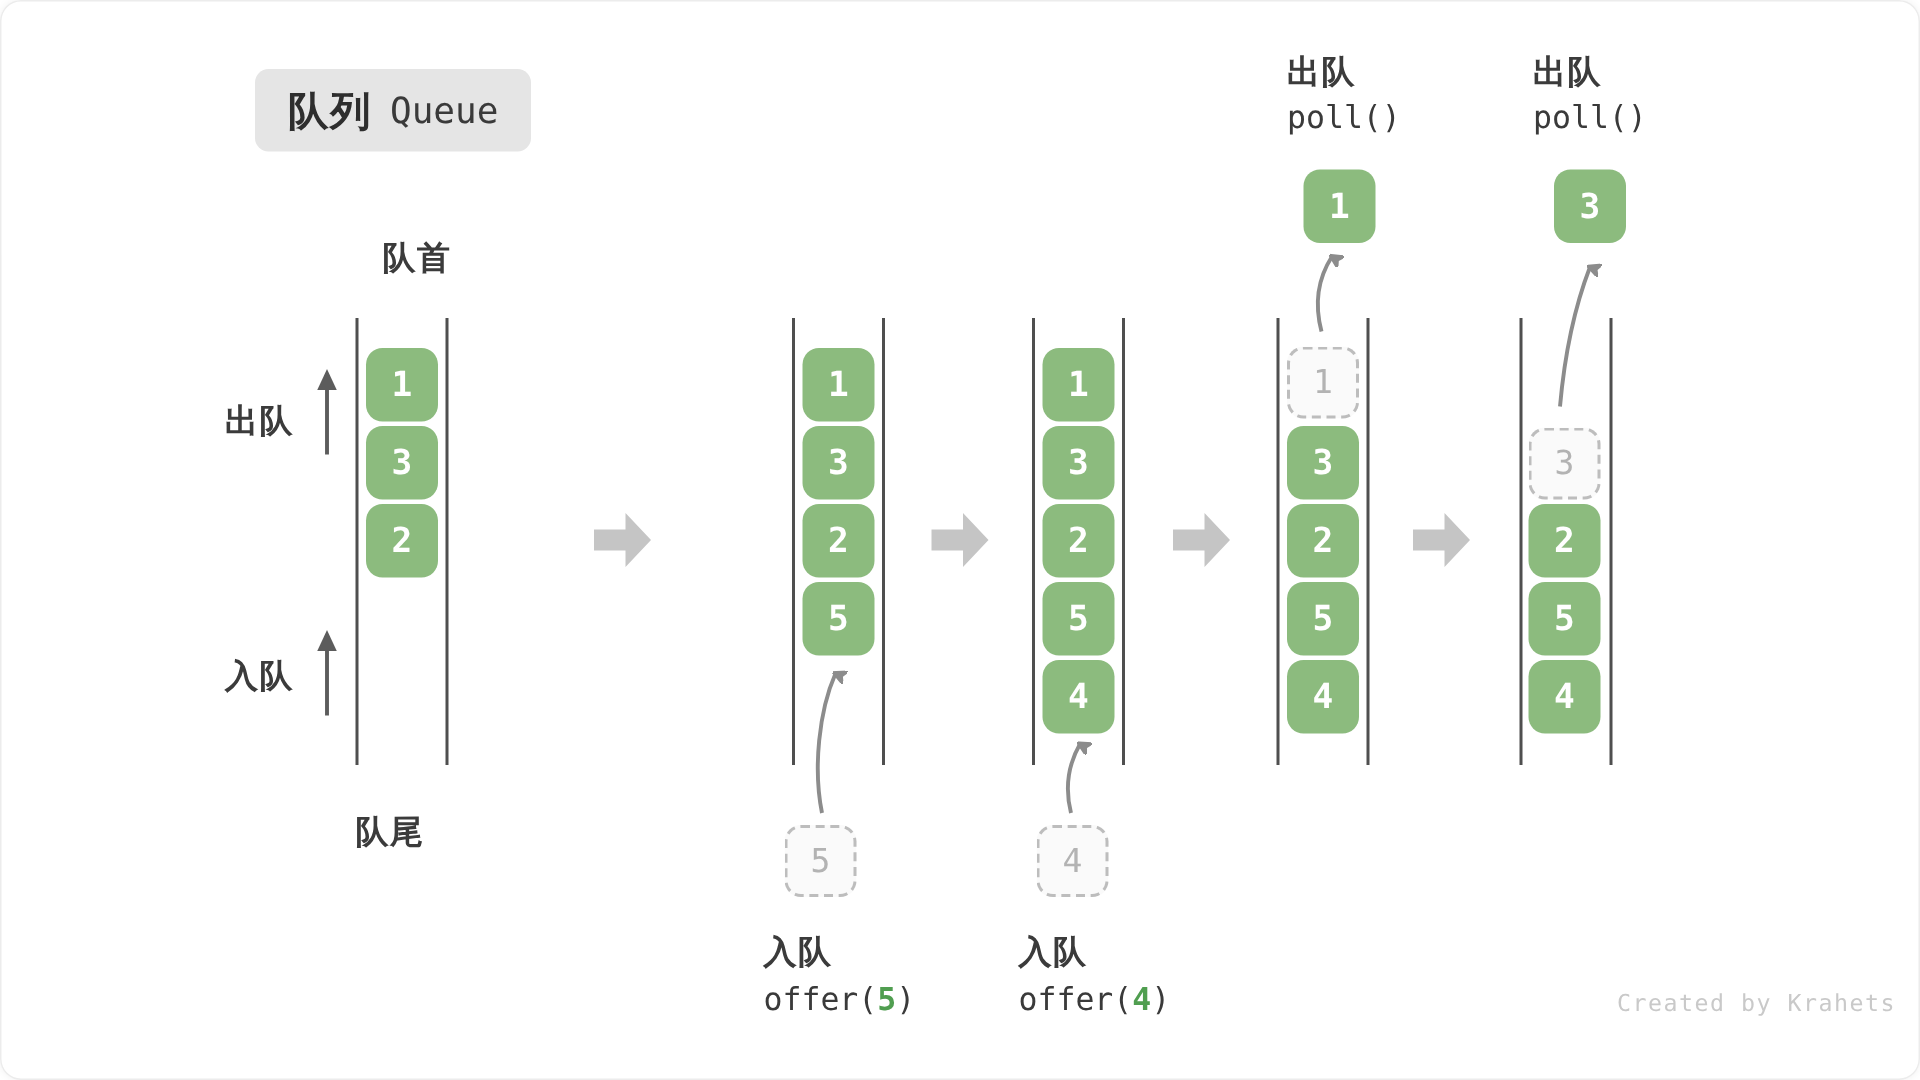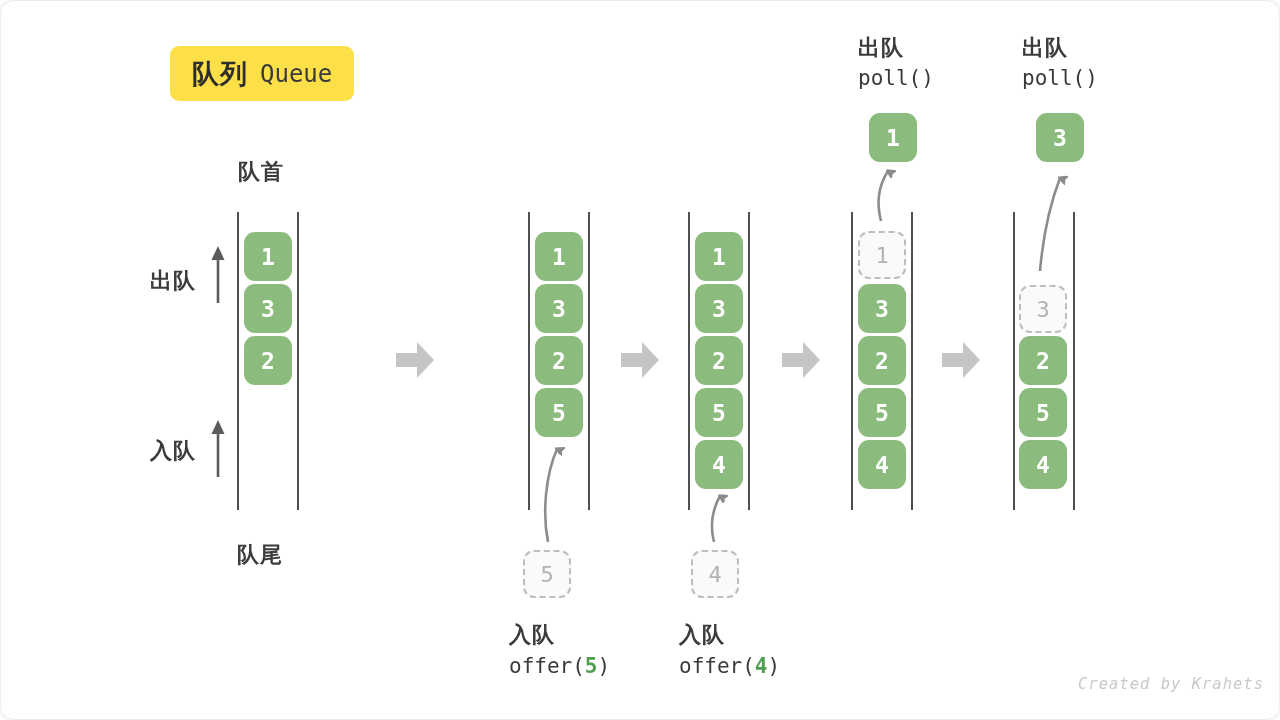--- a/index.html
+++ b/index.html
@@ -4,21 +4,21 @@
 <style>
   html,body{margin:0;padding:0;background:#fff;}
   .canvas{
     position:relative;width:1280px;height:720px;background:#ffffff;
     border-radius:14px;box-shadow:inset 0 0 0 1px #ececec, 0 0 6px rgba(0,0,0,.06);
     overflow:hidden;
     font-family:"Liberation Sans","DejaVu Sans",sans-serif;
   }
   .abs{position:absolute;}
   .title-box{
-    left:170px;top:46px;height:55px;padding:0 22px;background:#fde047;border-radius:9px;
+    left:170px;top:46px;height:55px;padding:0 22px;background:#e5e5e5;border-radius:9px;
     display:inline-flex;align-items:center;gap:12px;
   }
   .title-zh{font-size:27px;font-weight:bold;color:#2e2e2e;letter-spacing:1px;}
   .title-en{font-size:24px;color:#3a3a3a;font-family:"DejaVu Sans Mono","Liberation Mono",monospace;}
   .cjk-label{font-size:22px;font-weight:bold;color:#3b3b3b;letter-spacing:1px;white-space:nowrap;}
   .mono{font-family:"DejaVu Sans Mono","Liberation Mono",monospace;}
   .code-line{font-size:21px;color:#3a3a3a;white-space:nowrap;text-align:center;}
   .code-arg{color:#509e50;font-weight:bold;}
   .channel{
     width:58px;height:298px;top:212px;
@@ -45,21 +45,21 @@
 </head>
 <body>
 
 <div class="canvas">
 
   <div class="abs title-box">
     <span class="title-zh">队列</span>
     <span class="title-en mono">Queue</span>
   </div>
 
-  <div class="abs cjk-label" style="left:222px;top:157px;width:62px;text-align:right;">队首</div>
+  <div class="abs cjk-label" style="left:247px;top:157px;width:62px;text-align:center;">队首</div>
   <div class="abs cjk-label" style="left:237px;top:540px;width:62px;text-align:left;">队尾</div>
   <div class="abs cjk-label" style="left:150px;top:266px;">出队</div>
   <div class="abs cjk-label" style="left:150px;top:436px;">入队</div>
 
   <div class="abs channel" style="left:237px;"></div>
   <div class="abs channel" style="left:528px;"></div>
   <div class="abs channel" style="left:688px;"></div>
   <div class="abs channel" style="left:851px;"></div>
   <div class="abs channel" style="left:1013px;"></div>
 
@@ -131,15 +131,15 @@
       <path d="M714,542 C710,526 712,510 720,496" fill="none" stroke="#8c8c8c" stroke-width="2.6" marker-end="url(#ah)"></path>
     </g>
     <g>
       <path d="M881,221 C876,202 879,185 888,171" fill="none" stroke="#8c8c8c" stroke-width="2.6" marker-end="url(#ah)"></path>
     </g>
     <g>
       <path d="M1040,271 C1043,237 1050,204 1060,178" fill="none" stroke="#8c8c8c" stroke-width="2.6" marker-end="url(#ah)"></path>
     </g>
   </svg>
 
-  <div class="abs watermark" style="left:1078px;top:675px;font-style:italic;">Created by Krahets</div>
+  <div class="abs watermark" style="left:1078px;top:660px;">Created by Krahets</div>
 
 </div>
 
 </body></html>

